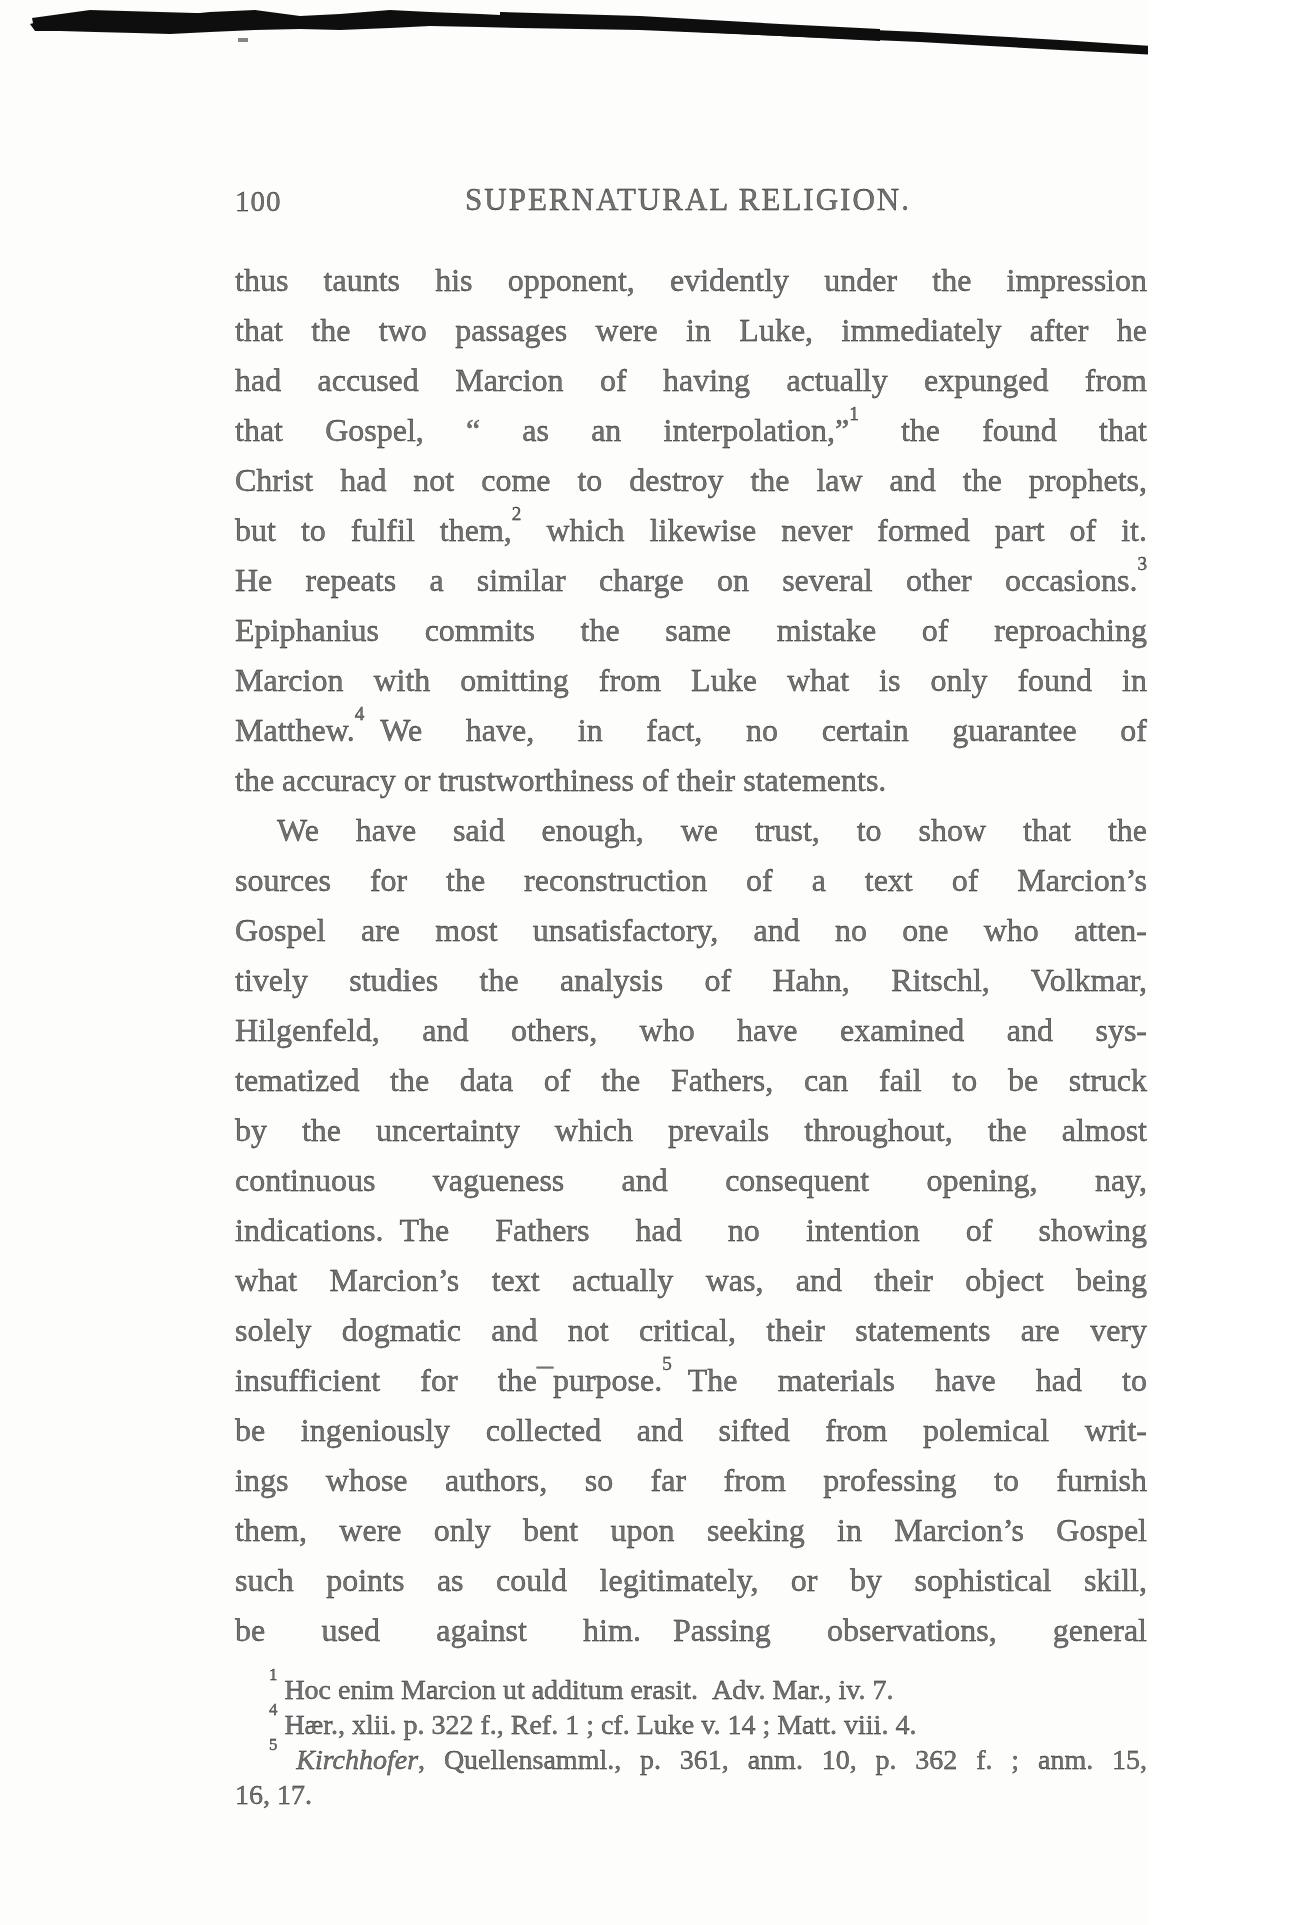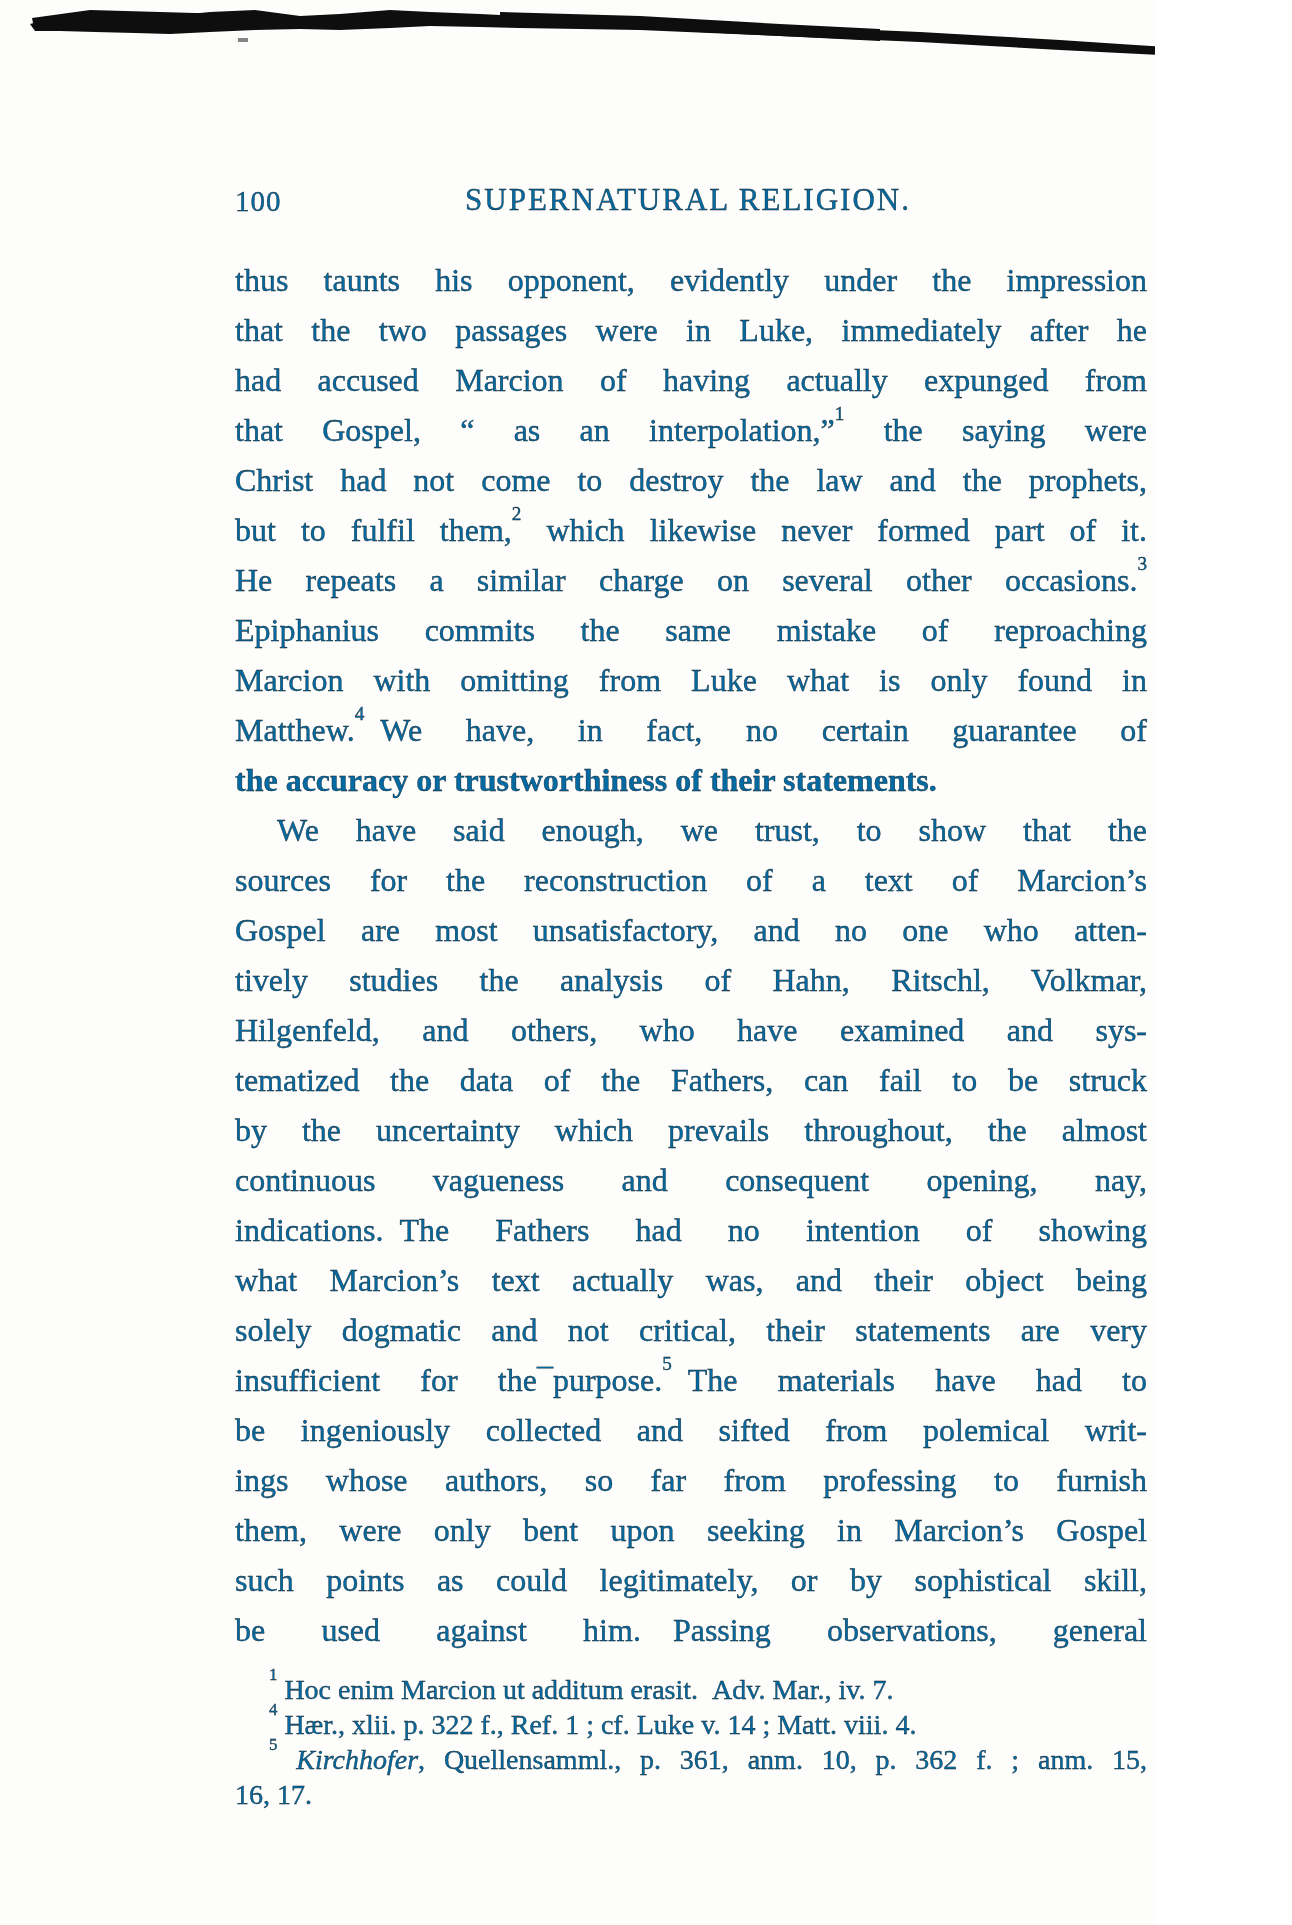--- a/index.html
+++ b/index.html
@@ -3,22 +3,21 @@
 <meta charset="utf-8">
 <style>
   html, body { margin: 0; padding: 0; background: #ffffff; }
   .page {
     position: relative;
     width: 1148px;
     height: 1925px;
     background: #fdfdfc;
     overflow: hidden;
     font-family: "Liberation Serif", "DejaVu Serif", serif;
-    color: #0369a1;
-    padding-left: 7px;
+    color: #737373;
     -webkit-text-stroke: 0.35px #1a1a1a;
   }
   .artifact { position: absolute; top: 0; left: 0; }
   .header {
     position: absolute;
     top: 182px; left: 235px; width: 912px; height: 42px;
   }
   .page-number {
     position: absolute; left: 0; top: 3px;
     font-size: 29px; letter-spacing: 1px;
@@ -31,21 +30,21 @@
   .body-block {
     position: absolute;
     top: 255px; left: 235px; width: 912px;
   }
   .line {
     height: 50px; line-height: 50px;
     font-size: 32px;
     text-align: justify; text-align-last: justify;
     white-space: normal;
   }
-  .line.no-just { text-align: right; text-align-last: left; font-weight: bold; }
+  .line.no-just { text-align: right; text-align-last: left; }
   .line.indent { text-indent: 42px; }
   .fn-block {
     position: absolute;
     top: 1672px; left: 235px; width: 912px;
   }
   .fn-line {
     height: 35px; line-height: 35px;
     font-size: 28px;
     text-align: left; text-align-last: left;
   }
@@ -75,21 +74,21 @@
 
   <div class="header">
     <span class="page-number">100</span>
     <span class="running-title">SUPERNATURAL RELIGION.</span>
   </div>
 
   <div class="body-block" id="body-lines">
       <div class="line"><span>thus taunts his opponent, evidently under the impression</span></div>
       <div class="line"><span>that the two passages were in Luke, immediately after he</span></div>
       <div class="line"><span>had accused Marcion of having actually expunged from</span></div>
-      <div class="line"><span>that Gospel, “ as an interpolation,”</span><sup>1</sup><span> the saying were</span></div>
+      <div class="line"><span>that Gospel, “ as an interpolation,”</span><sup>1</sup><span> the found that</span></div>
       <div class="line"><span>Christ had not come to destroy the law and the prophets,</span></div>
       <div class="line"><span>but to fulfil them,</span><sup>2</sup><span> which likewise never formed part of it.</span></div>
       <div class="line"><span>He repeats a similar charge on several other occasions.</span><sup>3</sup></div>
       <div class="line"><span>Epiphanius commits the same mistake of reproaching</span></div>
       <div class="line"><span>Marcion with omitting from Luke what is only found in</span></div>
       <div class="line"><span>Matthew.</span><sup>4</sup><span> We have, in fact, no certain guarantee of</span></div>
       <div class="line no-just"><span>the accuracy or trustworthiness of their statements.</span></div>
       <div class="line indent"><span>We have said enough, we trust, to show that the</span></div>
       <div class="line"><span>sources for the reconstruction of a text of Marcion’s</span></div>
       <div class="line"><span>Gospel are most unsatisfactory, and no one who atten-</span></div>

